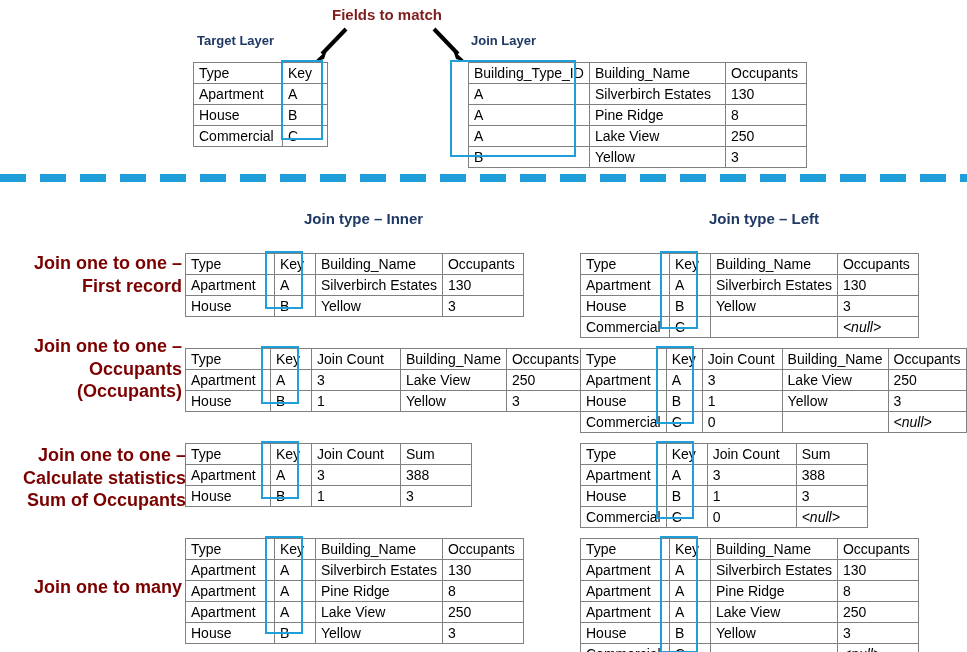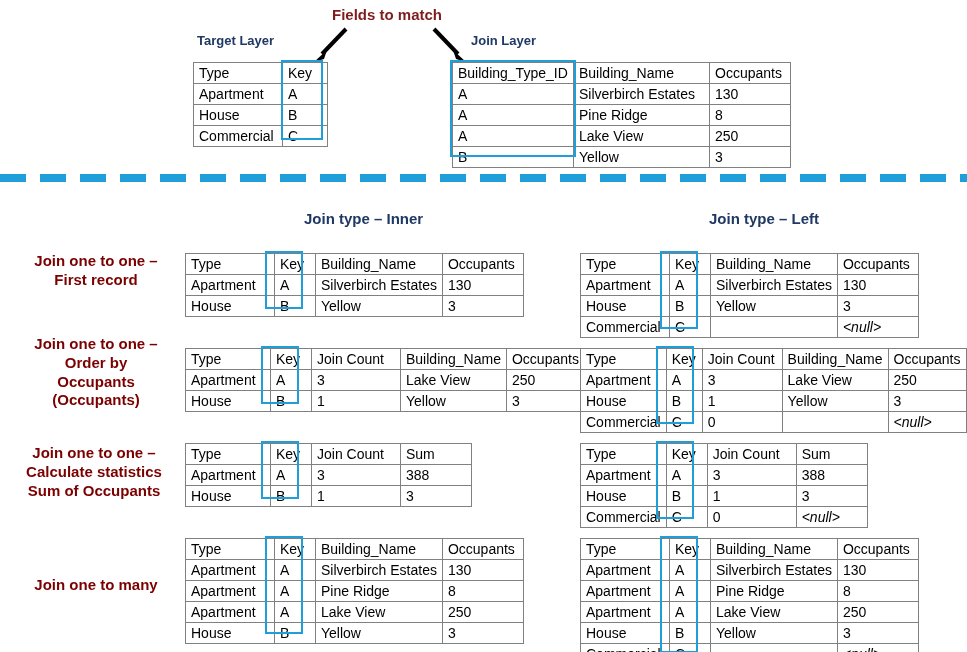--- a/index.html
+++ b/index.html
@@ -33,22 +33,22 @@
   }
   .jointype-title {
     font-weight: bold;
     color: #1f3864;
     font-size: 15px;
     white-space: nowrap;
   }
   .row-label {
     font-weight: bold;
     color: #7b0000;
-    font-size: 15px;
-    text-align: center;
+    font-size: 18px;
+    text-align: right;
     line-height: 1.25;
     white-space: nowrap;
   }
 
   
   table.grid {
     border-collapse: collapse;
     font-size: 14px;
     background: #ffffff;
   }
@@ -127,21 +127,21 @@
       </tr>
       <tr>
         <td>Commercial</td>
         <td>C</td>
       </tr>
     </tbody>
   </table>
 </div>
 <div class="keybox" style="left:281px; top:60px; width:42px; height:80px;"></div>
 
-<div class="abs" style="left:452px; top:62px;">
+<div class="abs" style="left:468px; top:62px;">
   <table class="grid">
     <thead>
       <tr>
         <th style="width:110px">Building_Type_ID</th>
         <th style="width:125px">Building_Name</th>
         <th style="width:70px">Occupants</th>
       </tr>
     </thead>
     <tbody>
       <tr>
@@ -236,21 +236,20 @@
         <td></td>
         <td class="center">&lt;null&gt;</td>
       </tr>
     </tbody>
   </table>
 </div>
 <div class="keybox" style="left:660px; top:251px; width:38px; height:78px;"></div>
 
 <div class="abs row-label" style="left:10px; top:335px; width:172px;">
   <div>Join one to one –</div>
-  <div>Order by</div>
   <div>Occupants</div>
   <div>(Occupants)</div>
 </div>
 
 <div class="abs" style="left:185px; top:348px;">
   <table class="grid">
     <thead>
         <tr>
       <th style="width:74px">Type</th>
       <th style="width:30px">Key</th>

